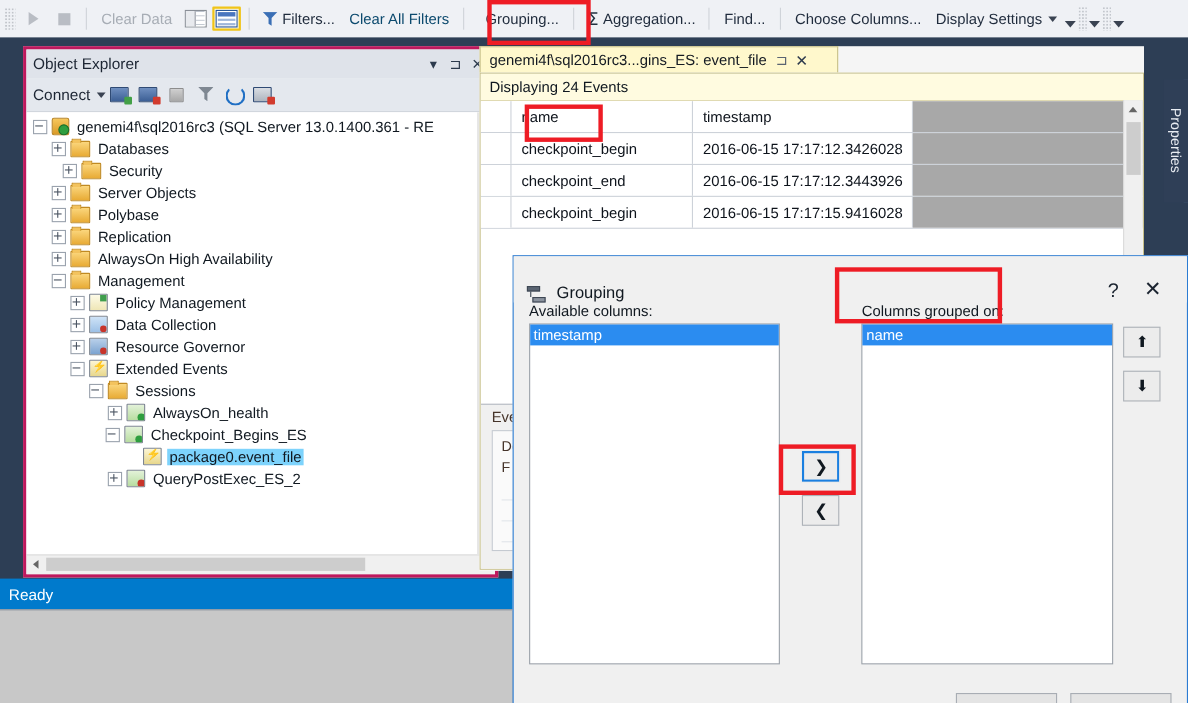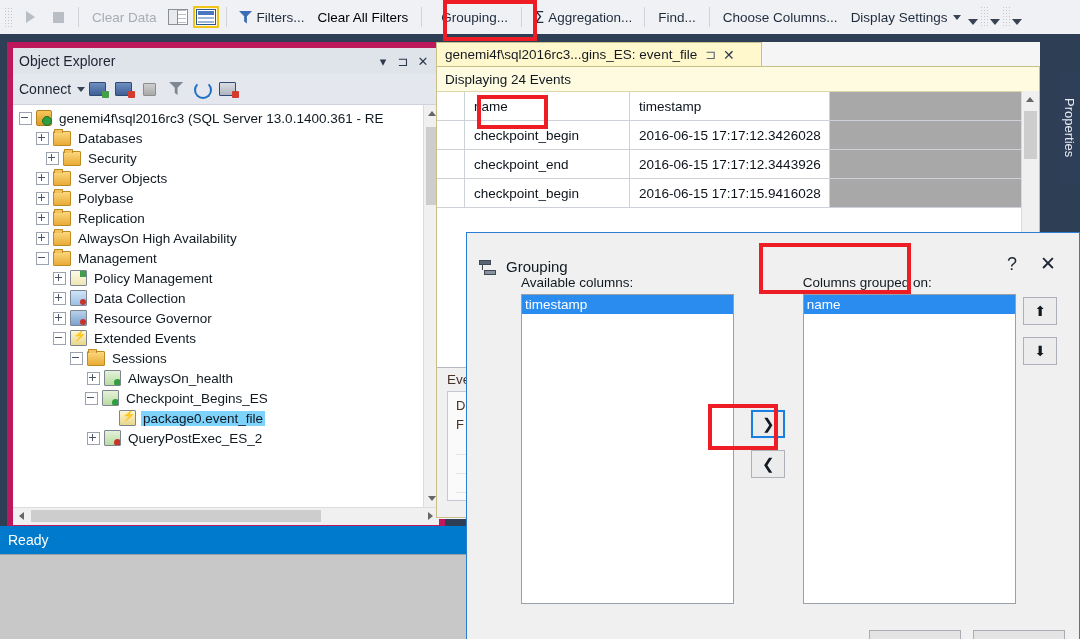--- a/index.html
+++ b/index.html
@@ -44,21 +44,21 @@
   .sq-stop {
     width: 11px; height: 11px; background: #b9bdc4;
   }
   .tb-sep {
     width: 1px; height: 20px; background: #cfd3d9; margin: 0 6px;
   }
   .tb-text {
     padding: 3px 7px;
     color: #1f2b3c; white-space: nowrap; font-size: 13.5px;
   }
-  .tb-text.dim { color: #000000; }
+  .tb-text.dim { color: #0c4a6e; }
   .tb-text.disabled { color: #a7adb5; }
 
   .view-icon-a {
     width: 20px; height: 16px; border: 1px solid #8a8f97; background: #fff;
     display: flex; box-sizing: border-box;
   }
   .view-icon-a i { display: block; width: 8px; border-right: 1px solid #8a8f97; background: #e8eaee;}
   .view-icon-a i+i { border-right: 0; background: #fff;
     background-image: linear-gradient(#b9c0ca 1px, transparent 1px);
     background-size: 100% 4px;}
@@ -102,22 +102,22 @@
   .redbox { position: absolute; border: 4px solid #ee1c25; box-sizing: border-box; pointer-events:none; z-index: 60;}
 
   
   .body-area {
     position: absolute; left: 0; top: 34px; width: 1080px; height: 605px;
     background: #2d3e55;
   }
 
   
   .oe {
-    position: absolute; left: 7px; top: 8px; width: 426px; height: 477px;
-    background: #f0f0f0; border: 6px solid #be185d;
+    position: absolute; left: 21px; top: 8px; width: 426px; height: 477px;
+    background: #f0f0f0; border: 3px solid #be185d;
     display: flex; flex-direction: column;
   }
   .oe-title {
     height: 26px; background: #dfe3ea;
     display: flex; align-items: center; padding: 0 6px;
     color: #1c2533; font-size: 14px;
   }
   .oe-title .t { flex: 1; }
   .oe-title .ic { width: 20px; text-align:center; color:#2c3a4d; font-size: 13px;}
   .oe-toolbar {
@@ -295,21 +295,21 @@
   .col-label { font-size: 13.5px; color: #101820; margin-bottom: 4px;}
   .listbox {
     background: #fff; border: 1px solid #9aa0a8; box-sizing: border-box;
     height: 310px; padding: 0;
   }
   .listbox .item {
     height: 19px; line-height: 19px; padding-left: 3px; font-size: 13.5px; color: #101820;
   }
   .listbox .item.selected { background: #2b8cf0; color: #fff; }
 
-  .lists-row { display: flex; margin-left: 40px; }
+  .lists-row { display: flex; }
   .col-left { width: 241px; }
   .col-mid { width: 78px; display:flex; flex-direction:column; align-items:center; justify-content:flex-start; padding-top: 135px;}
   .col-right { width: 241px; }
   .col-far { width: 56px; display:flex; flex-direction:column; align-items:center; padding-top: 22px;}
 
   .mv-btn {
     width: 34px; height: 28px; background: #ececec; border: 1px solid #adb2b8;
     display: flex; align-items: center; justify-content: center;
     font-size: 15px; color: #101820; margin-bottom: 12px; box-sizing: border-box;
     font-family: "DejaVu Sans", sans-serif; font-weight: bold;

